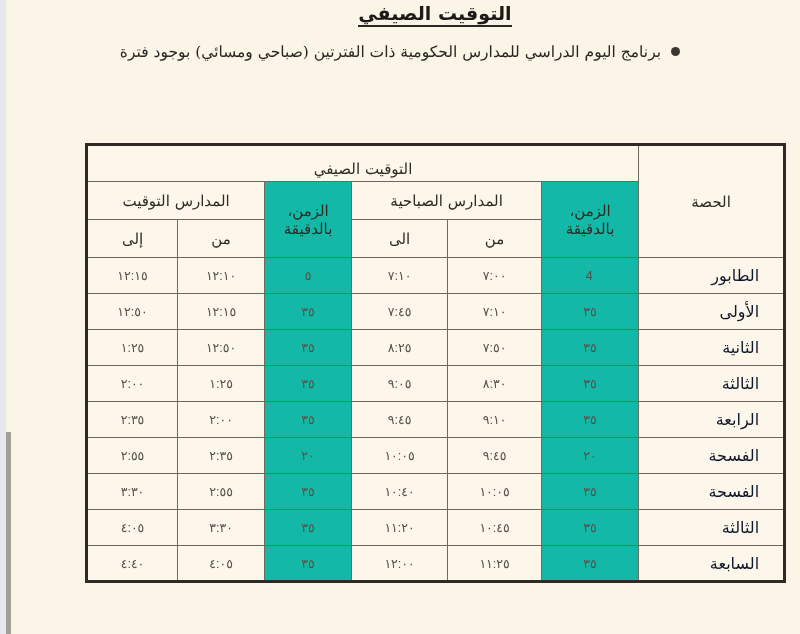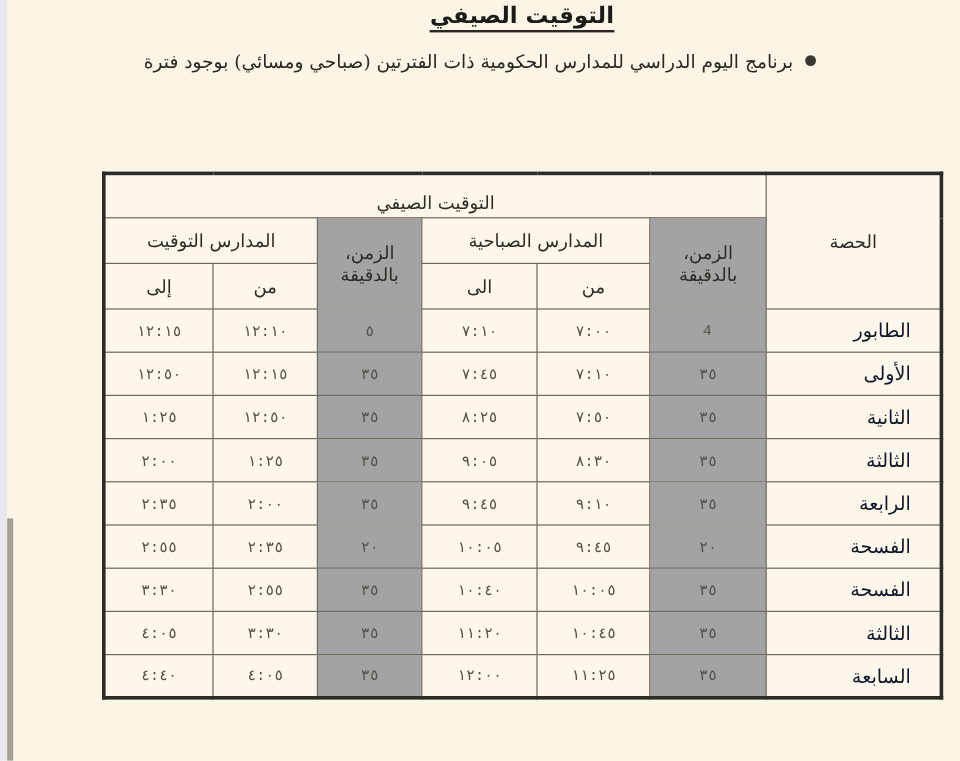--- a/index.html
+++ b/index.html
@@ -87,33 +87,33 @@
   }
   .hdr-serif {
     font-family: "DejaVu Serif", serif;
     font-size: 15px;
     color: #2e2a26;
   }
   .row-head {
     height: 36px;
   }
   .shade {
-    background: #a3a3a3;
+    background: #14b8a6;
     margin-top: 36px;
   }
   .period-name {
     font-family: "DejaVu Sans", sans-serif;
     font-weight: bold;
     font-size: 16px;
     text-align: right !important;
     padding-right: 24px !important;
     color: #0f172a;
   }
   .num {
-    font-family: Liberation Mono, monospace;
+    font-family: Liberation Sans, sans-serif;
     font-size: 12.5px;
     letter-spacing: 1.5px;
     color: #55504a;
   }
   .dur-label {
     line-height: 18px;
     font-size: 15px;
   }
 </style>
 </head>

